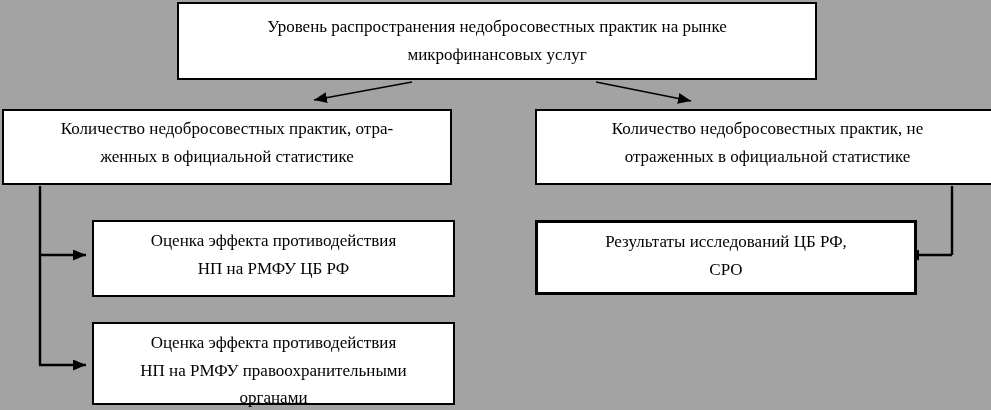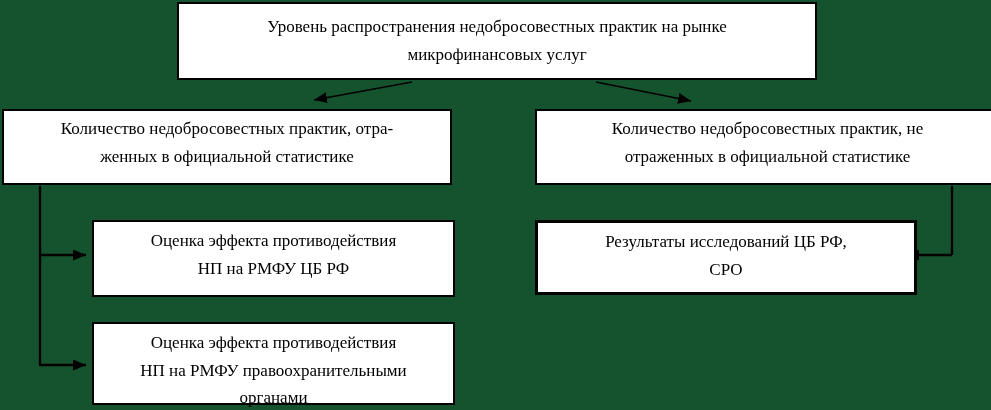--- a/index.html
+++ b/index.html
@@ -1,20 +1,20 @@
 <!DOCTYPE html>
 <html><head>
 <meta charset="utf-8">
 <style>
   html, body { margin: 0; padding: 0; background: #ffffff; }
   .canvas {
     position: relative;
     width: 991px;
     height: 410px;
-    background: #14532d;
+    background: #a3a3a3;
     font-family: "Liberation Serif", "DejaVu Serif", serif;
     color: #000000;
     overflow: hidden;
   }
   .connectors {
     position: absolute;
     left: 0; top: 0;
     width: 991px; height: 410px;
   }
   .box {

